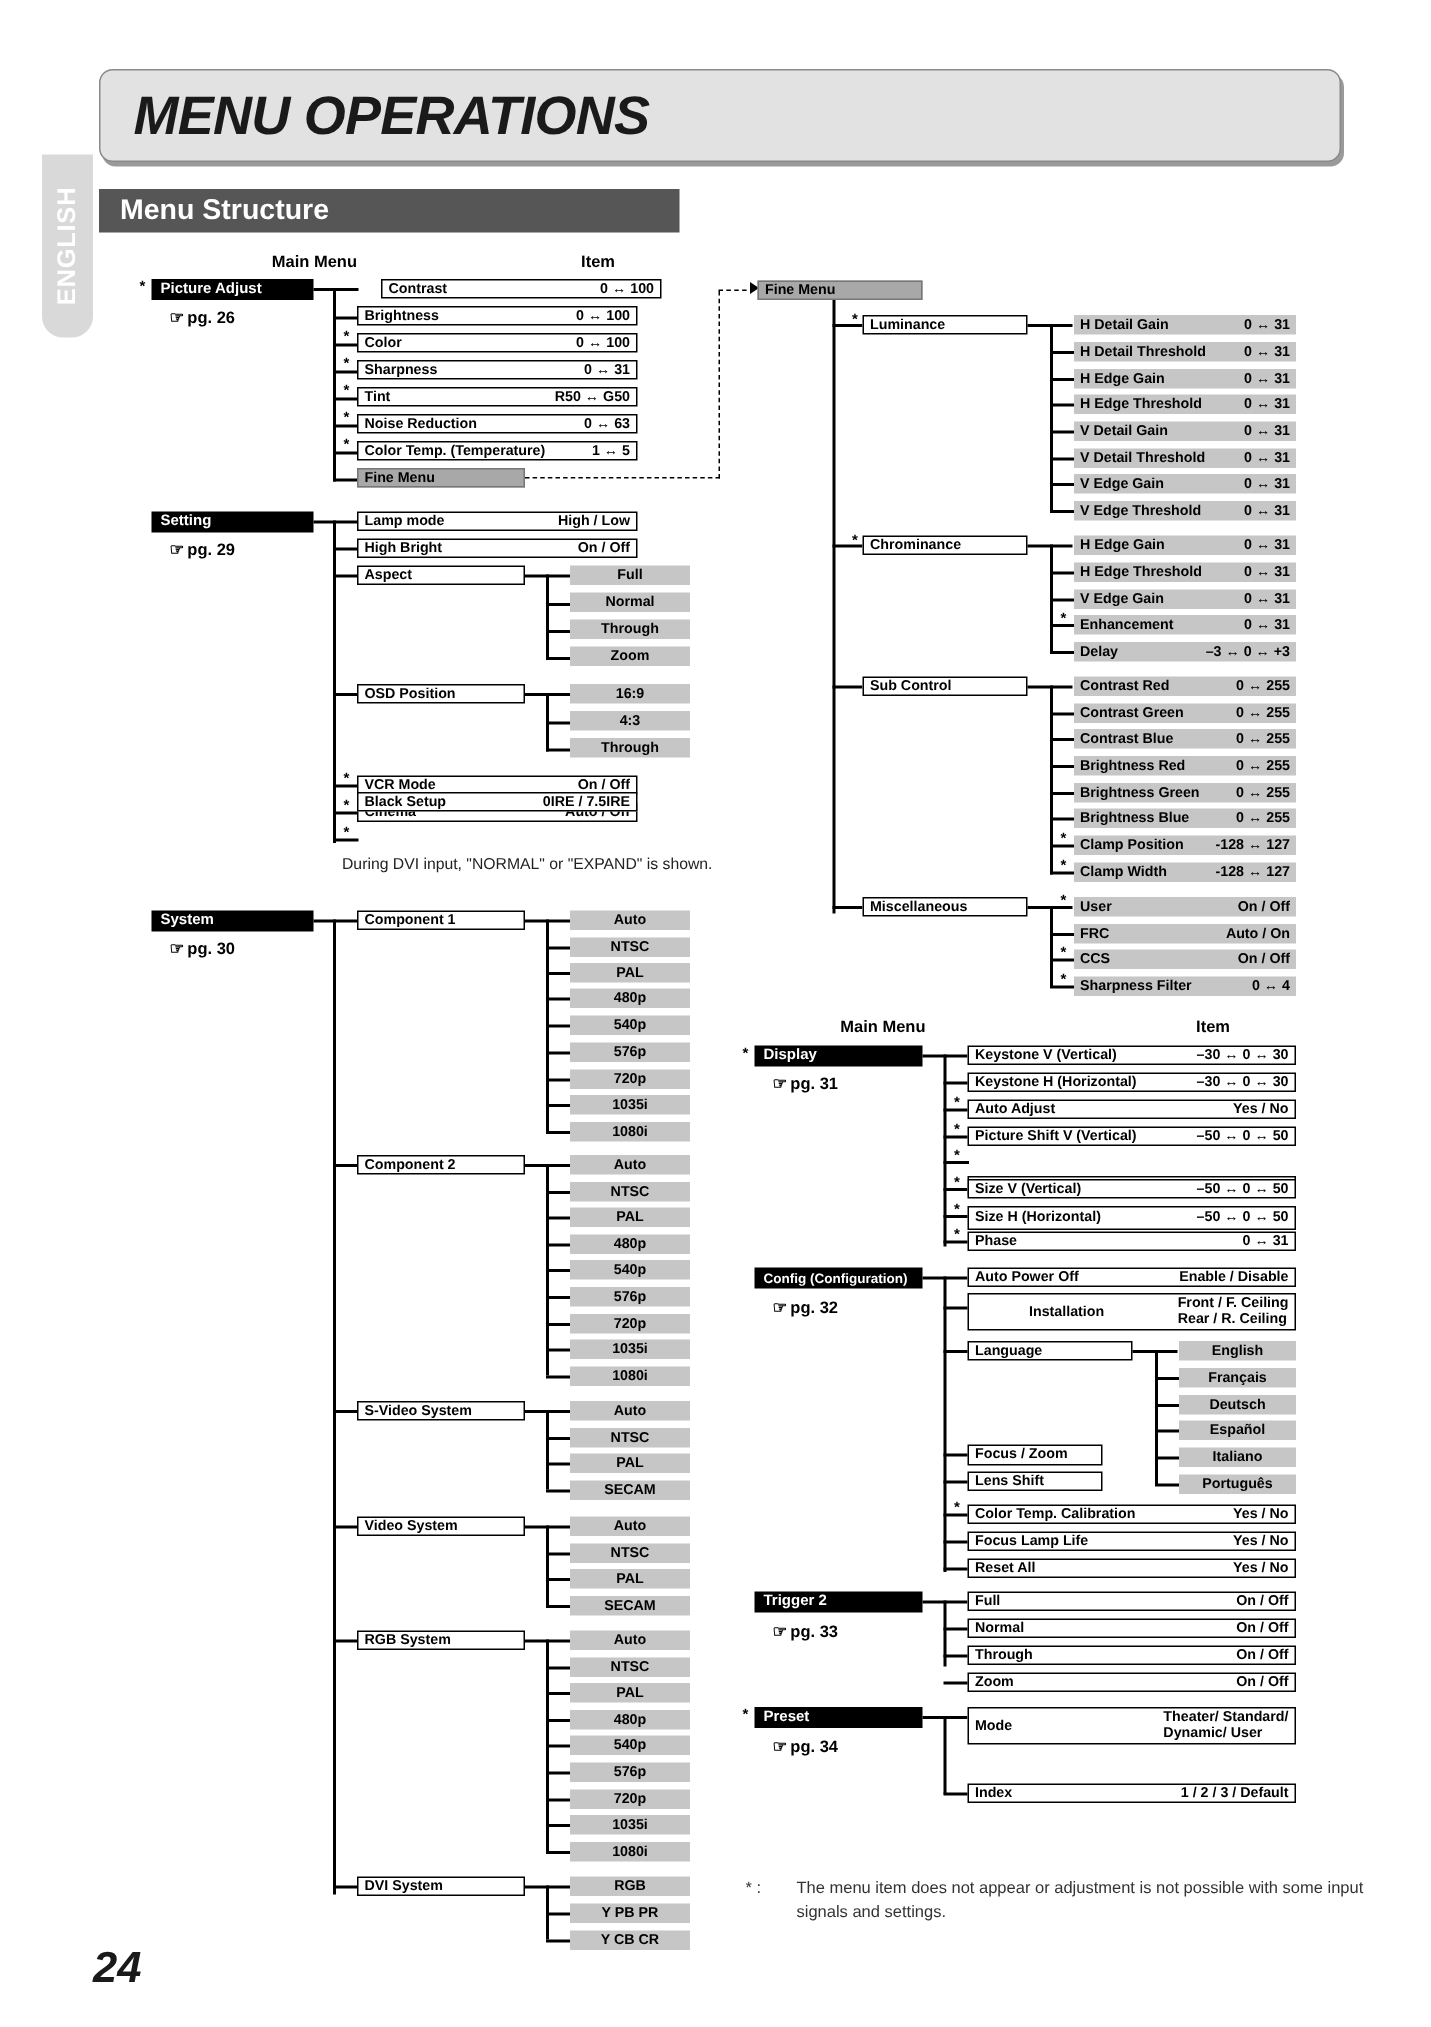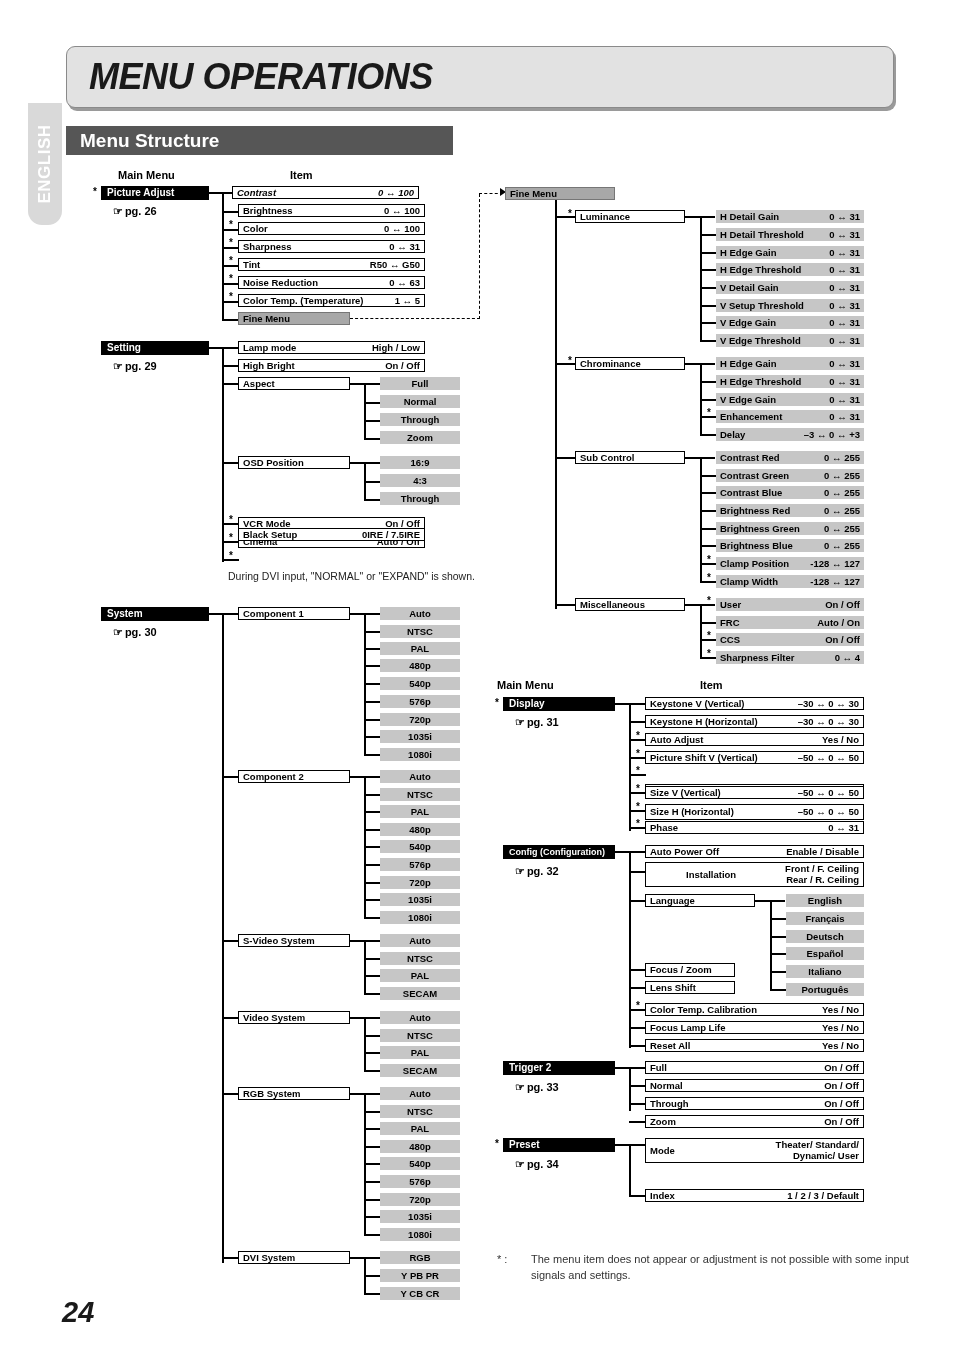--- a/index.html
+++ b/index.html
@@ -58,39 +58,39 @@
     position:absolute;
     border:1px solid #000;
     background:#fff;
     font-size:9.5px; font-weight:bold;
     display:flex; align-items:center;
     padding:0 4px;
     line-height:1;
     white-space:nowrap;
   }
   .node .lbl { flex:0 0 auto; }
-  .node .val { margin-left:auto; text-align:right; }
+  .node .val { margin-left:auto; }
   .node.two-line { align-items:center; }
   .node.two-line .val { line-height:1.15; }
 
   .node.black { background:#000; color:#fff; border:none; font-size:10px; padding-left:6px; }
   .node.grayhead { background:#a8a8a8; color:#000; border:1px solid #767676; }
   .node.gray { background:#c6c6c6; border:none; justify-content:center; font-size:9.5px; }
   .node.grayrow { background:#c6c6c6; border:none; }
   .node.plain { background:#fff; }
 
   
   .star {
     position:absolute; font-size:10px; font-weight:bold; line-height:1;
     color:#000;
   }
 
   
   .colhead {
-    position:absolute; font-size:11px; font-weight:bold; text-align:left;
+    position:absolute; font-size:11px; font-weight:bold; text-align:right;
   }
 
   
   .pgref {
     position:absolute; font-size:11px; font-weight:bold; white-space:nowrap;
   }
   .pgref .hand { font-size:11px; margin-right:2px; }
 
   
   .ln { position:absolute; background:#000; }
@@ -148,21 +148,21 @@
 <div class="ln v" style="left:222px; top:193px; height:128px;"></div>
 <div class="ln h" style="left:209px; top:192px; width:30px;"></div>
 <div class="ln h" style="left:222px; top:211px; width:17px;"></div>
 <div class="ln h hthick" style="left:222px; top:229px; width:17px;"></div>
 <div class="ln h hthick" style="left:222px; top:247px; width:17px;"></div>
 <div class="ln h hthick" style="left:222px; top:265px; width:17px;"></div>
 <div class="ln h hthick" style="left:222px; top:283px; width:17px;"></div>
 <div class="ln h hthick" style="left:222px; top:301px; width:17px;"></div>
 <div class="ln h hthick" style="left:222px; top:319px; width:17px;"></div>
 
-<div class="node plain" style="left:232px; top:186px; width:187px; height:13px;font-style:italic;">
+<div class="node plain" style="left:254px; top:186px; width:187px; height:13px;">
   <span class="lbl">Contrast</span>
   <span class="val">0   ↔ 100</span>
 </div>
 <div class="node plain" style="left:238px; top:204px; width:187px; height:13px;">
   <span class="lbl">Brightness</span>
   <span class="val">0   ↔ 100</span>
 </div>
 <div class="star" style="left:229px; top:220px;">*</div>
 <div class="node plain" style="left:238px; top:222px; width:187px; height:13px;">
   <span class="lbl">Color</span>
@@ -510,21 +510,21 @@
 </div>
 <div class="node grayrow" style="left:716px; top:263px; width:148px; height:13px;">
   <span class="lbl">H Edge Threshold</span>
   <span class="val">0   ↔  31</span>
 </div>
 <div class="node grayrow" style="left:716px; top:281px; width:148px; height:13px;">
   <span class="lbl">V Detail Gain</span>
   <span class="val">0   ↔  31</span>
 </div>
 <div class="node grayrow" style="left:716px; top:299px; width:148px; height:13px;">
-  <span class="lbl">V Setup Threshold</span>
+  <span class="lbl">V Detail Threshold</span>
   <span class="val">0   ↔  31</span>
 </div>
 <div class="node grayrow" style="left:716px; top:316px; width:148px; height:13px;">
   <span class="lbl">V Edge Gain</span>
   <span class="val">0   ↔  31</span>
 </div>
 <div class="node grayrow" style="left:716px; top:334px; width:148px; height:13px;">
   <span class="lbl">V Edge Threshold</span>
   <span class="val">0   ↔  31</span>
 </div>

